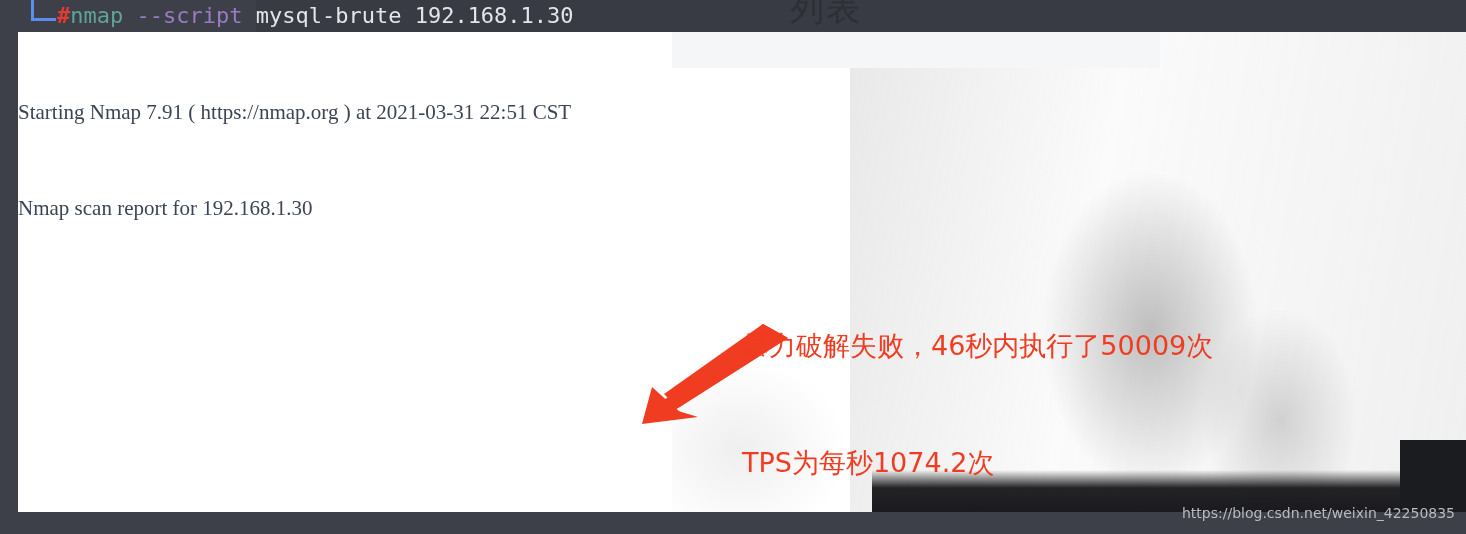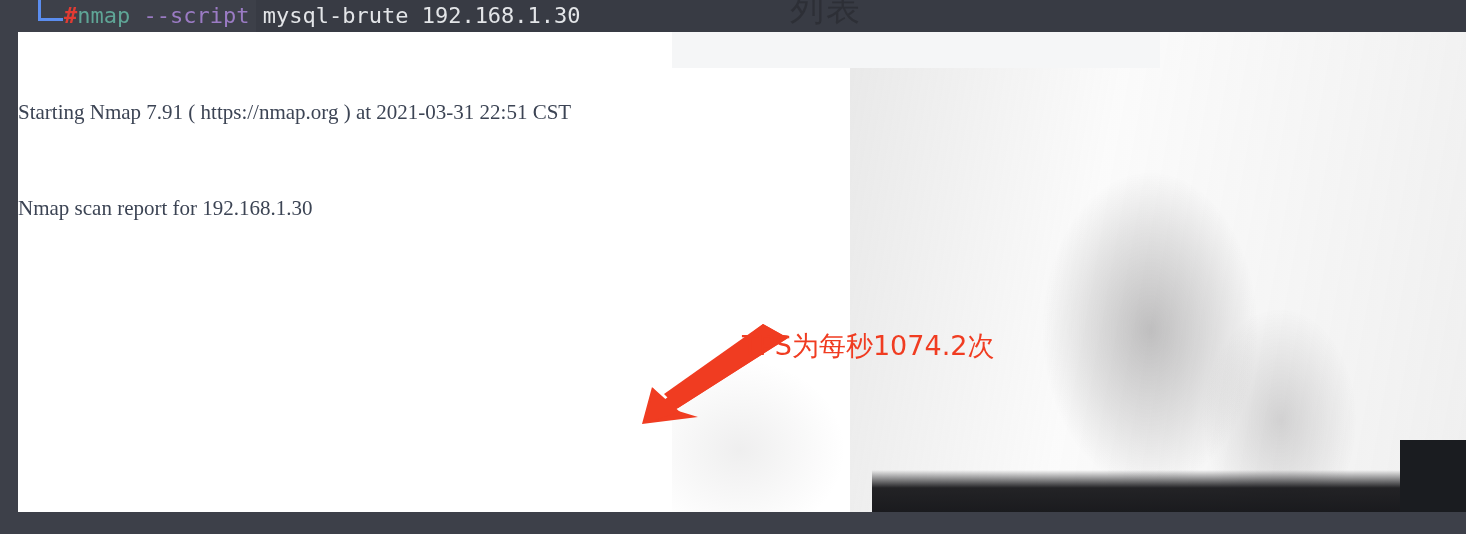--- a/index.html
+++ b/index.html
@@ -98,21 +98,21 @@
     left: 790px;
     top: -14px;
     font-family: "DejaVu Sans", "Liberation Sans", sans-serif;
     font-size: 34px;
     color: rgba(20,20,24,0.30);
     letter-spacing: 2px;
     white-space: nowrap;
   }
   .prompt-line {
     position: absolute;
-    left: 16px;
+    left: 9px;
     top: 0px;
     height: 32px;
     line-height: 32px;
     font-size: 22px;
     white-space: nowrap;
     padding-left: 10px;
   }
   .elbow {
     position: absolute;
     left: 22px;
@@ -244,17 +244,19 @@
   <div class="bg-dark-right"></div>
   <div class="term-leftedge-2"></div>
 
   <svg class="arrow-svg" viewBox="0 0 190 110">
     <polygon points="143,4 168,18 55,90 78,97 22,104 32,67 44,80" fill="#f03c21"></polygon>
     <polygon points="143,4 168,18 58,88 44,74" fill="#f03c21"></polygon>
     <polygon points="60,92 26,103 33,68" fill="#f03c21"></polygon>
   </svg>
 
   <div class="annot">
+    <div>暴力破解失败，46秒内执行了50009次</div>
     <div>TPS为每秒1074.2次</div>
   </div>
 
+  <div class="watermark">https://blog.csdn.net/weixin_42250835</div>
 
 </div>
 
 </body></html>

